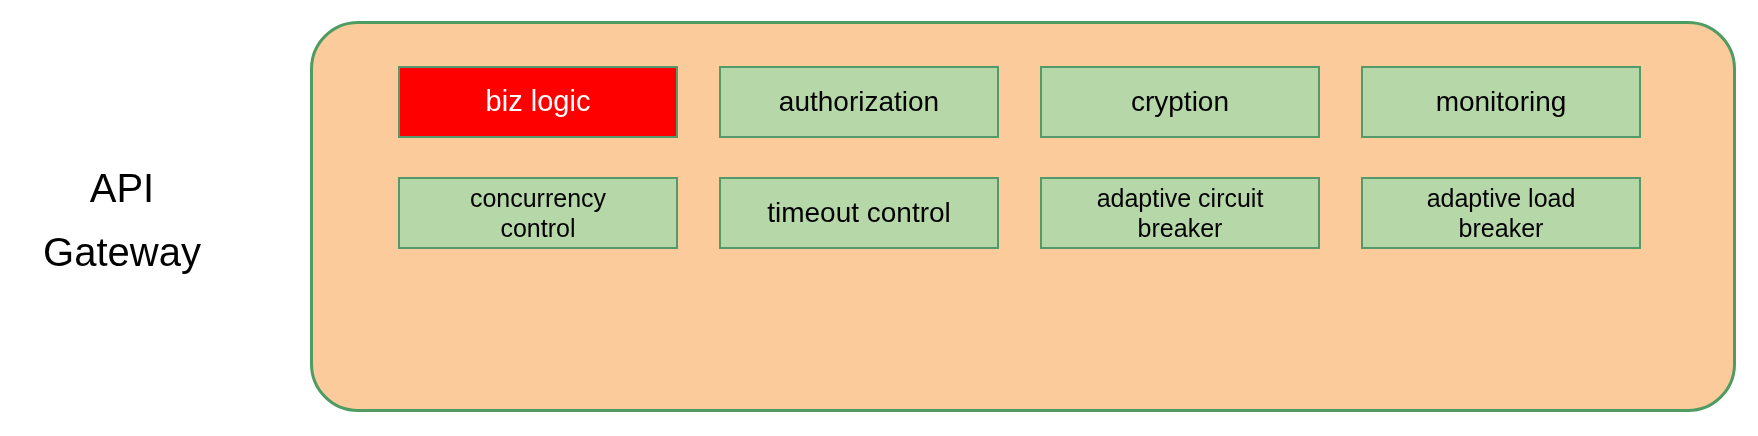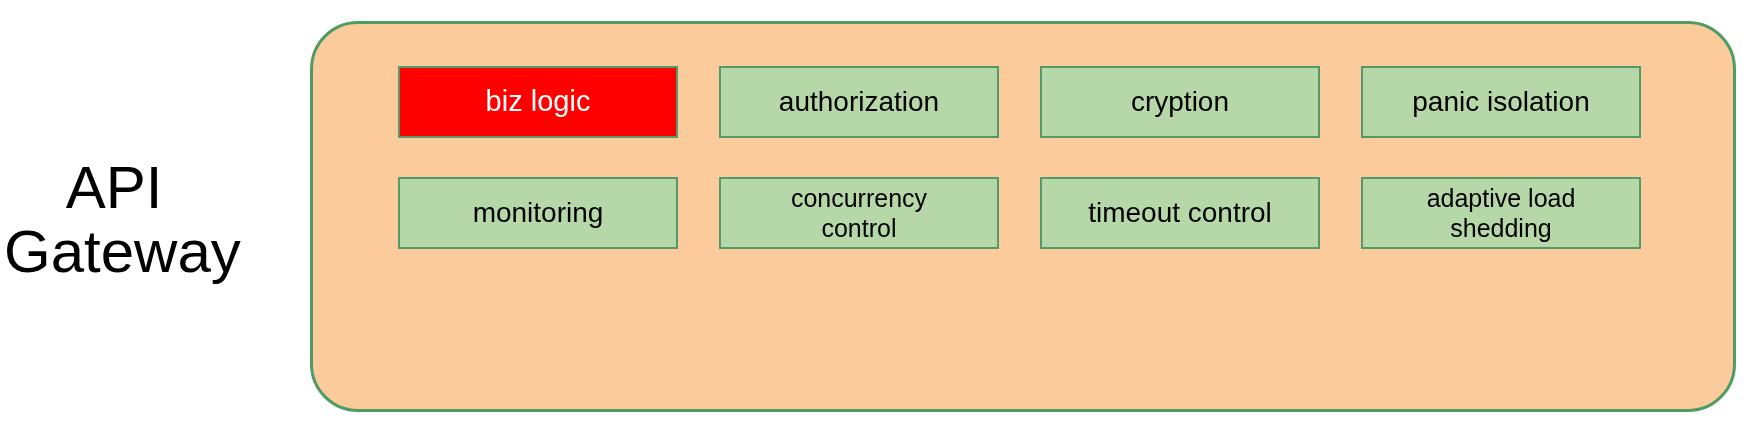--- a/index.html
+++ b/index.html
@@ -20,25 +20,25 @@
   }
   .canvas {
     position: relative;
     width: 1758px;
     height: 436px;
     background: #FFFFFF;
     overflow: hidden;
   }
   .gateway-label {
     position: absolute;
-    left: 4px;
+    left: 12px;
     top: 156px;
     width: 220px;
     text-align: center;
-    font-size: 60px;
+    font-size: 40px;
     line-height: 64px;
     color: var(--text-color);
     white-space: nowrap;
   }
   .gateway-container {
     position: absolute;
     left: 310px;
     top: 21px;
     width: 1426px;
     height: 391px;
@@ -87,21 +87,21 @@
   <div class="gateway-label">
     <div>API</div>
     <div>Gateway</div>
   </div>
 
   <div class="gateway-container">
     <div class="boxes-grid">
       <div class="component-box highlight">biz logic</div>
       <div class="component-box">authorization</div>
       <div class="component-box">cryption</div>
-      <div class="component-box">panic isolation</div>
       <div class="component-box">monitoring</div>
       <div class="component-box two-line">concurrency control</div>
       <div class="component-box">timeout control</div>
-      <div class="component-box two-line">adaptive load shedding</div>
+      <div class="component-box two-line">adaptive circuit breaker</div>
+      <div class="component-box two-line">adaptive load breaker</div>
     </div>
   </div>
 
 </div>
 
 </body></html>

